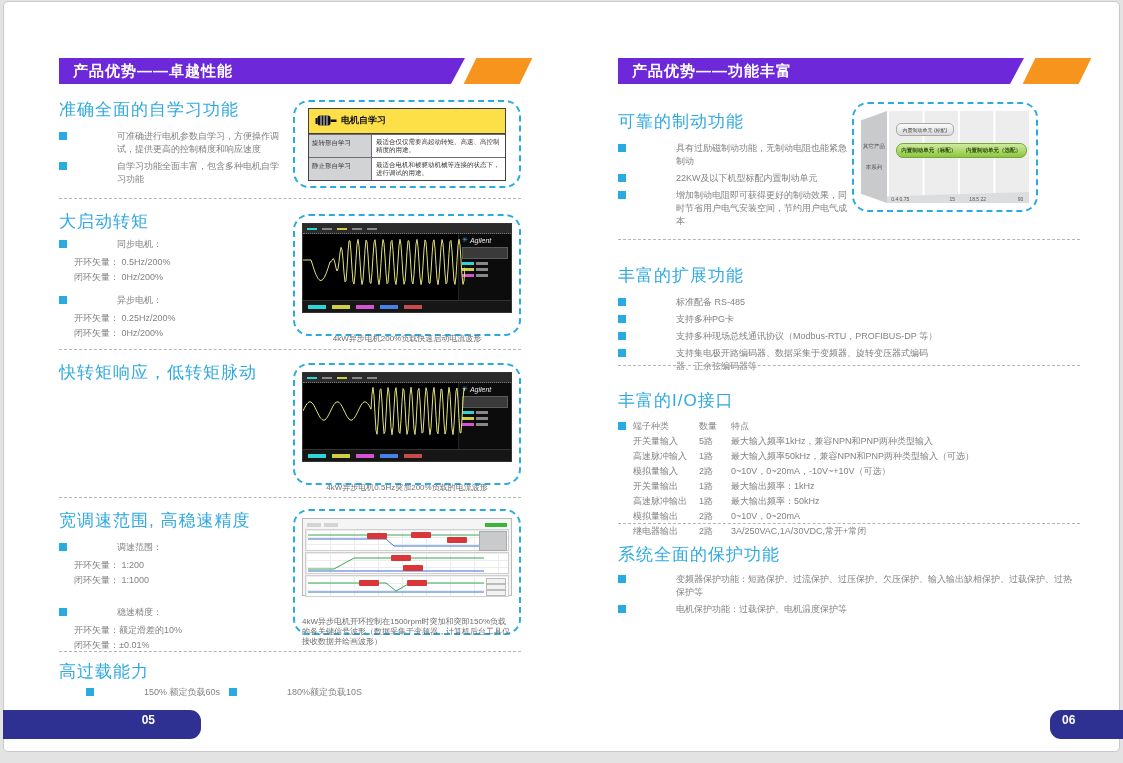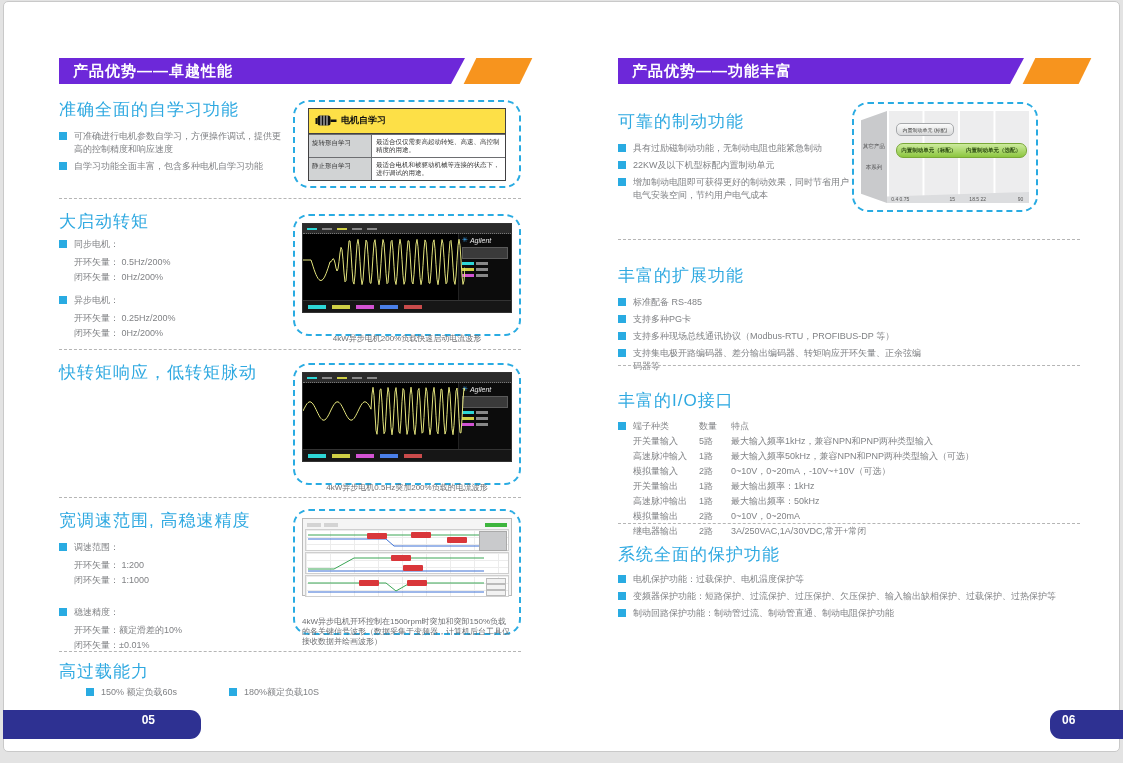--- a/index.html
+++ b/index.html
@@ -13,21 +13,21 @@
   
   .hdr{position:absolute;left:55px;top:56px;height:26px;display:flex;}
   .hdr-blue{width:392px;background:#6d28d9;color:#fff;font-size:15px;font-weight:bold;line-height:26px;padding-left:14px;letter-spacing:1px;clip-path:polygon(0 0,100% 0,calc(100% - 14px) 100%,0 100%);}
   .hdr-orange{width:56px;height:26px;margin-left:5px;background:#f7941e;transform:skewX(-26deg);}
 
   .h2{position:absolute;font-size:17px;color:#2fa9e1;letter-spacing:1px;}
   .sep{position:absolute;border-top:1px dashed #b5b5b5;height:0;}
 
   
   .blk{position:absolute;}
-  .bullet{display:flex;margin-bottom:4px;}
+  .bullet{display:flex;margin-bottom:4px;gap:43px;}
   .sq{flex:0 0 auto;width:8px;height:8px;background:#29abe2;margin:2px 7px 0 0;}
   .btxt{font-size:9px;color:#808285;line-height:13px;}
   .sub{font-size:9px;color:#808285;line-height:15px;margin-left:15px;}
   .gap{height:9px;}
 
   
   .fig{position:absolute;border:2px dashed #29abe2;border-radius:16px;padding:7px;box-sizing:border-box;display:flex;flex-direction:column;}
   .caption{font-size:8px;color:#6d6e71;line-height:10px;text-align:center;margin-top:21px;}
   .caption.left{text-align:left;}
 
@@ -395,21 +395,21 @@
         <div class="bullet">
             <span class="sq"></span>
             <span class="btxt">支持多种PG卡</span>
           </div>
         <div class="bullet">
             <span class="sq"></span>
             <span class="btxt">支持多种现场总线通讯协议（Modbus-RTU，PROFIBUS-DP 等）</span>
           </div>
         <div class="bullet" style="width:310px;">
             <span class="sq"></span>
-            <span class="btxt">支持集电极开路编码器、差分输出编码器、转矩响应开环矢量、正余弦编码器等</span>
+            <span class="btxt">支持集电极开路编码器、数据采集于变频器、旋转变压器式编码器、正余弦编码器等</span>
           </div>
       </div>
 
       <div class="sep" style="left:58px;top:363px;width:462px;"></div>
 
       <div class="h2" style="left:58px;top:387px;">丰富的I/O接口</div>
       <div class="blk" style="left:58px;top:418px;width:440px;">
         <div class="io-grid">
           <span class="sq"></span>
           <span>端子种类</span>
@@ -446,29 +446,25 @@
             <span>3A/250VAC,1A/30VDC,常开+常闭</span>
         </div>
       </div>
 
       <div class="sep" style="left:58px;top:521px;width:462px;"></div>
 
       <div class="h2" style="left:58px;top:541px;">系统全面的保护功能</div>
       <div class="blk" style="left:58px;top:571px;width:460px;">
         <div class="bullet">
             <span class="sq"></span>
+            <span class="btxt">变频器保护功能：短路保护、过流保护、过压保护、欠压保护、输入输出缺相保护、过载保护、过热保护等</span>
+          </div>
+        <div class="bullet">
+            <span class="sq"></span>
             <span class="btxt">电机保护功能：过载保护、电机温度保护等</span>
-          </div>
-        <div class="bullet">
-            <span class="sq"></span>
-            <span class="btxt">变频器保护功能：短路保护、过流保护、过压保护、欠压保护、输入输出缺相保护、过载保护、过热保护等</span>
-          </div>
-        <div class="bullet">
-            <span class="sq"></span>
-            <span class="btxt">制动回路保护功能：制动管过流、制动管直通、制动电阻保护功能</span>
           </div>
       </div>
     </div>
   </div>
 
   <div class="pill pill-l">05</div>
   <div class="pill pill-r">06</div>
 </div>
 
 </body></html>

